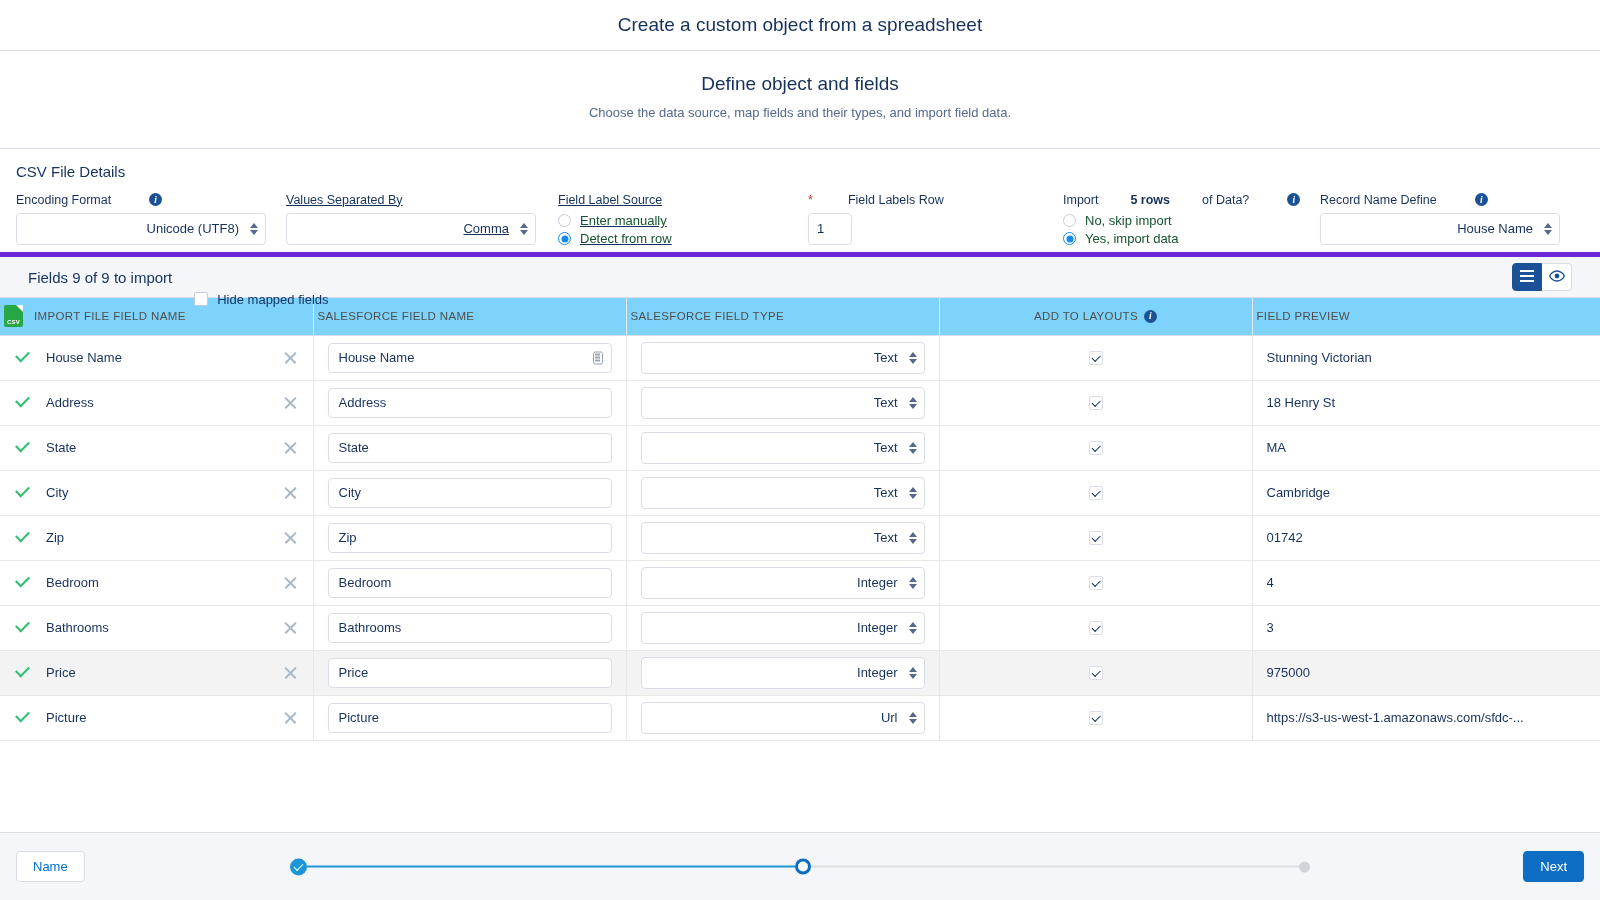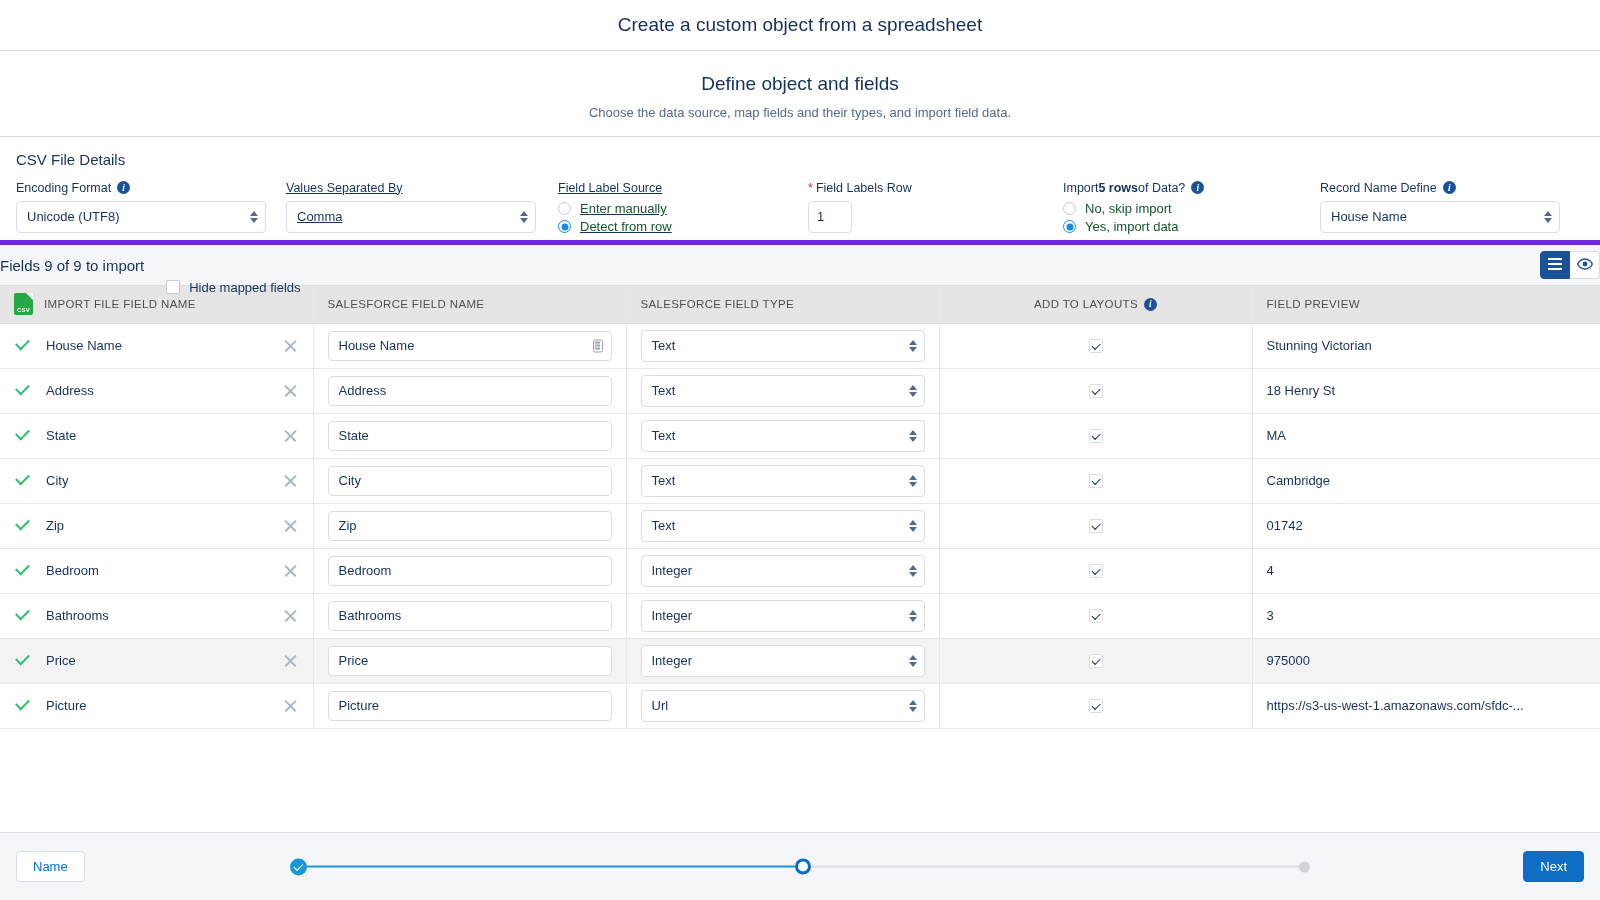--- a/index.html
+++ b/index.html
@@ -15,52 +15,52 @@
   .titlebar {
     height: 51px;
     display: flex; align-items: center; justify-content: center;
     border-bottom: 1px solid #d8dde6;
     background: #fff;
   }
   .titlebar-text { font-size: 19px; color: #16325c; font-weight: 400; }
 
   
   .stepheader {
-    padding: 22px 0 16px 0;
+    padding: 22px 0 28px 0;
     text-align: center;
     background: #fff;
     border-bottom: 1px solid #d8dde6;
   }
   .step-title { font-size: 19px; color: #16325c; font-weight: 400; margin-bottom: 10px; }
   .step-sub { font-size: 13px; color: #54698d; }
 
   
   .csvpanel {
     background: #fff;
     padding: 14px 16px 16px 16px;
     border-bottom: 5px solid #6d28d9;
     position: relative;
     height: 108px;
   }
   .csvpanel-title { font-size: 15px; color: #16325c; margin-bottom: 11px; }
   .formrow { display: flex; align-items: flex-start; }
   .formcol { position: relative; }
   .fl {
     font-size: 12.5px; color: #16325c; display: flex; align-items: center;
-    margin-bottom: 5px; white-space: nowrap; height: 17px;
+    margin-bottom: 5px; white-space: nowrap; height: 17px; gap: 32px;
   }
   .req { color: #c23934; margin-right: 3px; }
   .infoicon {
     display: inline-flex; align-items: center; justify-content: center;
     width: 13px; height: 13px; border-radius: 50%;
     background: #1b5297; color: #fff;
     font-size: 9.5px; font-weight: bold; font-style: italic;
     margin-left: 6px; font-family: "Liberation Serif", serif;
   }
-  .selectwrap { position: relative; }
+  .selectwrap { position: relative; text-align: right; }
   .sel {
     width: 100%; height: 32px;
     border: 1px solid #d8dde6; border-radius: 4px;
     background: #fff; font-size: 13px; color: #16325c;
     padding: 0 26px 0 10px; line-height: 30px;
     overflow: hidden; white-space: nowrap;
   }
   .spin {
     position: absolute; right: 8px; top: 50%; transform: translateY(-50%);
     display: flex; flex-direction: column; align-items: center;
@@ -89,46 +89,46 @@
     width: 44px; height: 32px; border: 1px solid #d8dde6; border-radius: 4px;
     background: #fff; font-size: 13px; color: #16325c; padding: 0 8px;
     line-height: 30px;
   }
 
   
   .fieldsbar {
     height: 41px; background: #f4f6f9;
     border-bottom: 1px solid #d8dde6;
     display: flex; align-items: center;
-    padding: 0 0;
+    padding: 0 28px;
   }
   .fieldscount { font-size: 15px; color: #16325c; margin-right: 22px; }
   .cbox {
     width: 14px; height: 14px; border: 1px solid #c5ccd8; border-radius: 2px;
     background: #fff; margin-right: 9px; flex: none;
     display: inline-flex; align-items: center; justify-content: center;
   }
   .hidemapped { display: flex; align-items: center; font-size: 13px; color: #16325c; margin-top: 44px; }
   .viewtoggle { margin-left: auto; display: flex; }
   .vbtn {
     width: 30px; height: 28px; border: 1px solid #1b5297;
     display: flex; align-items: center; justify-content: center;
     background: #fff;
   }
   .vbtn.first { border-radius: 4px 0 0 4px; background: #1b5297; }
   .vbtn.last { border-radius: 0 4px 4px 0; border-left: none; border-color: #d8dde6; }
 
   
   .tbl { width: 100%; border-collapse: collapse; table-layout: fixed; background: #fff; }
   .tbl thead th {
-    height: 37px; background: #e5e5e5;
+    height: 37px; background: #7dd3fc;
     border-bottom: 1px solid #d8dde6;
     font-size: 11.5px; font-weight: 400; color: #514f4d;
     letter-spacing: .35px; text-align: right;
-    padding: 0 14px; vertical-align: middle;
+    padding: 0 4px; vertical-align: middle;
   }
   .tbl thead th.bl, .tbl tbody td.bl { border-left: 1px solid #e8e8e8; }
   .th-inner { display: flex; align-items: center; }
   .csvicon {
     width: 19px; height: 22px; margin-right: 11px; flex: none; position: relative;
     background: #27a745; border-radius: 2px;
     display: flex; align-items: flex-end; justify-content: center;
   }
   .csvicon::before {
     content: ""; position: absolute; right: 0; top: 0;

